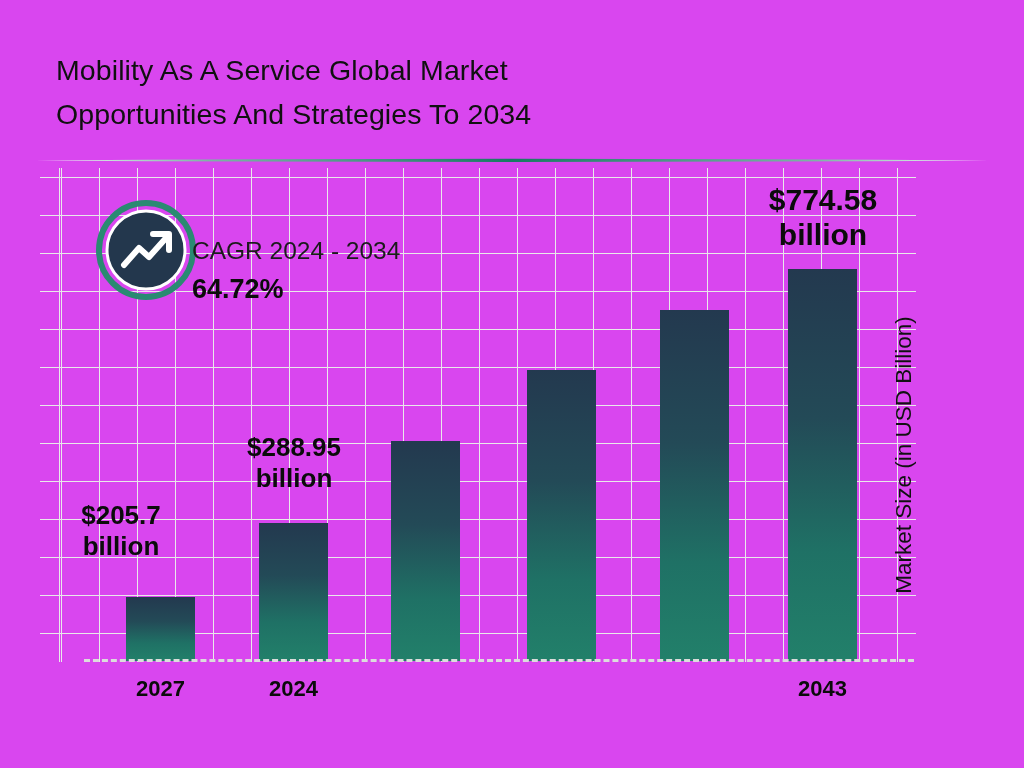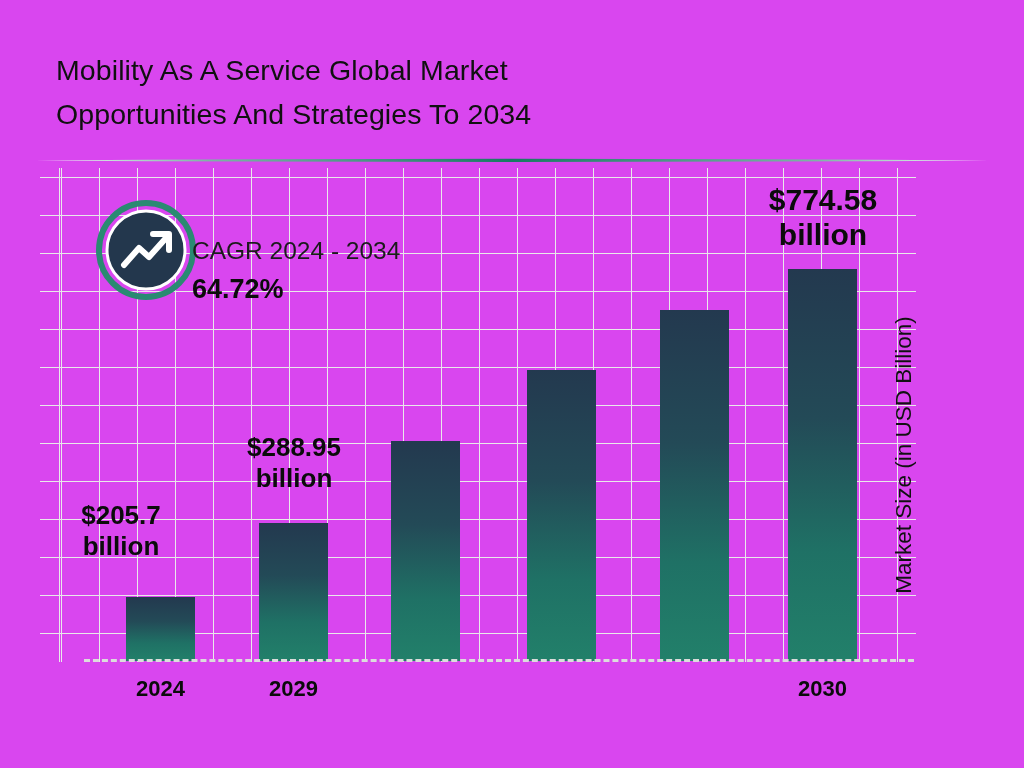--- a/index.html
+++ b/index.html
@@ -244,22 +244,22 @@
         <path d="M57 34 L73 34 L73 50" fill="none" stroke="#ffffff" stroke-width="6" stroke-linecap="round" stroke-linejoin="round"></path>
       </svg>
     </div>
     <div class="cagr-text">
       <div class="cagr-period">CAGR 2024 - 2034</div>
       <div class="cagr-value">64.72%</div>
     </div>
   </div>
 
   <div class="xlabels">
-    <div class="xlabel" style="left:86px; width:69px;">2024</div>
-    <div class="xlabel" style="left:219px; width:69px;">2029</div>
-    <div class="xlabel" style="left:748px; width:69px;">2030</div>
+    <div class="xlabel" style="left:86px; width:69px;">2027</div>
+    <div class="xlabel" style="left:219px; width:69px;">2024</div>
+    <div class="xlabel" style="left:748px; width:69px;">2043</div>
   </div>
 
   <div class="ylabel">
     <span>Market Size (in USD Billion)</span>
   </div>
 
 </div>
 
 </body></html>

